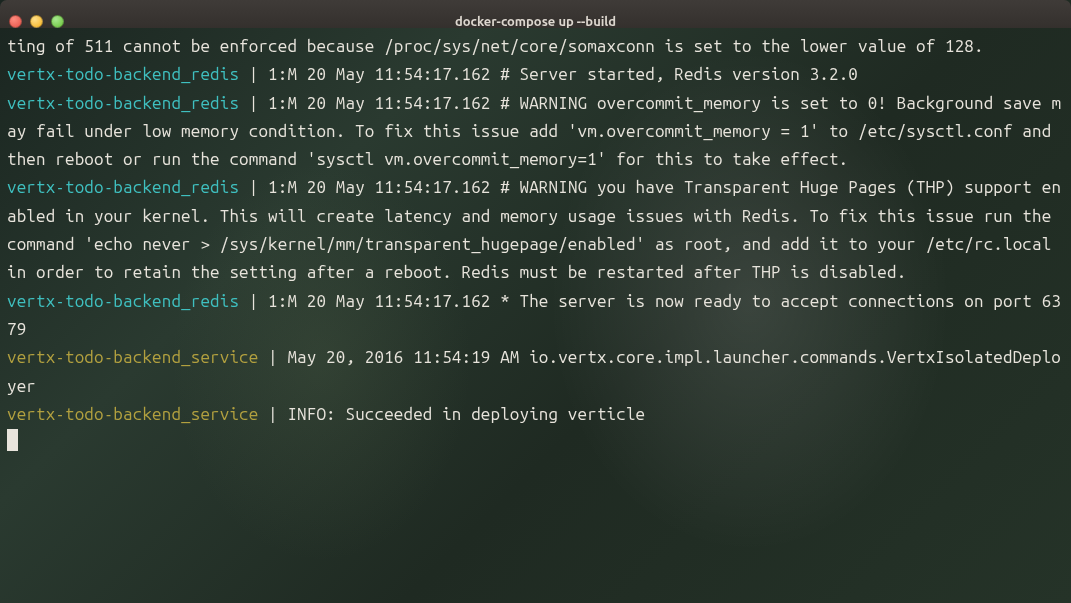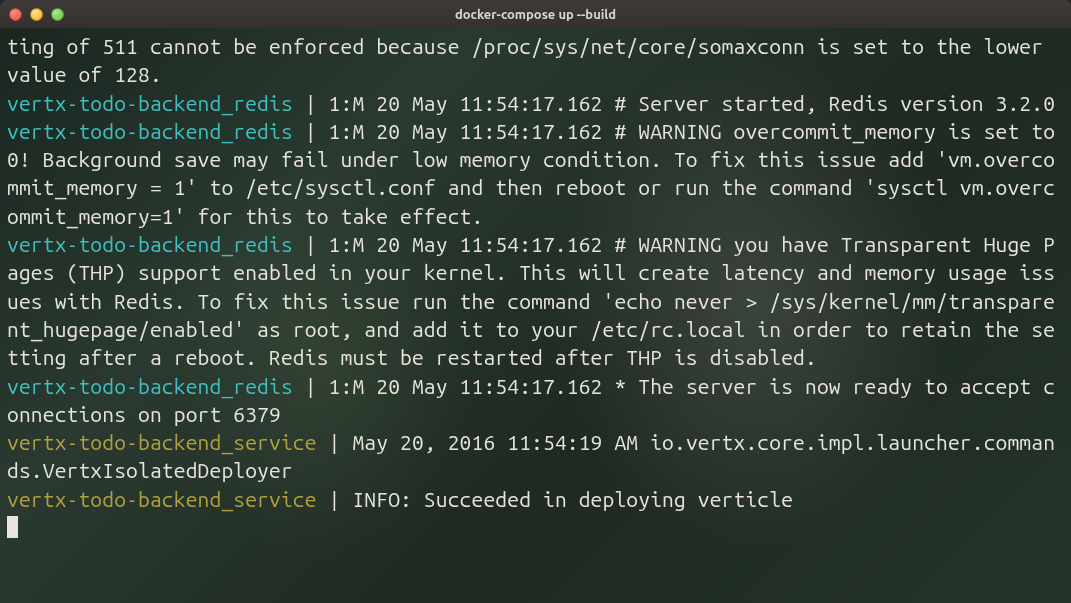--- a/index.html
+++ b/index.html
@@ -11,21 +11,21 @@
         radial-gradient(ellipse 200px 250px at 70% 50%, rgba(255,255,255,0.12), transparent),
         radial-gradient(ellipse 150px 200px at 30% 60%, rgba(120,140,100,0.15), transparent),
         linear-gradient(135deg, #1a2520 0%, #2a3a30 30%, #1f2a22 60%, #253328 100%);
       overflow: hidden;
       font-family: 'Ubuntu Mono', 'DejaVu Sans Mono', 'Menlo', 'Consolas', monospace;
     }
     .titlebar {
       height: 28px;
       background: linear-gradient(to bottom, #3f3b38, #34302d);
       display: flex;
-      align-items: center;
+      align-items: flex-end;
       position: relative;
       border-top-left-radius: 7px;
       border-top-right-radius: 7px;
     }
     .traffic-lights {
       display: flex;
       gap: 8px;
       padding-left: 9px;
       align-items: center;
     }
@@ -42,21 +42,21 @@
       position: absolute;
       left: 50%;
       transform: translateX(-50%);
       color: #ddd7cf;
       font-size: 13px;
       font-family: 'Ubuntu', 'Cantarell', sans-serif;
       font-weight: 600;
     }
     .terminal {
       padding: 4px 7px;
-      font-size: 21px;
+      font-size: 17px;
       line-height: 28.3px;
       letter-spacing: 0.15px;
       word-break: break-all;
       white-space: pre-wrap;
       color: #e8e4dc;
     }
     .prefix-redis { color: #3fc0c0; }
     .prefix-service { color: #b2a03f; }
     .pipe { color: #e8e4dc; }
     .cursor {

